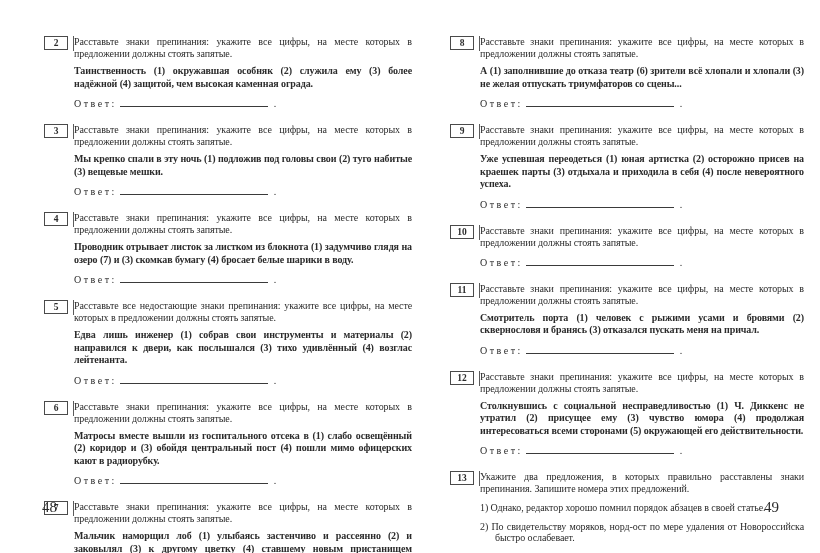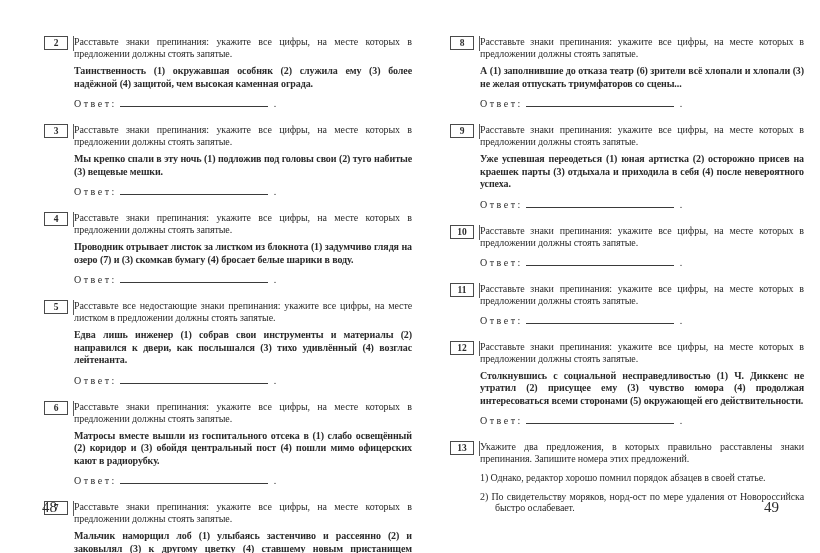--- a/index.html
+++ b/index.html
@@ -95,21 +95,21 @@
       <p class="answer"><span class="ans-label">Ответ:</span><span class="ans-line"></span><span class="ans-period">.</span></p>
     </div>
   </div>
 
   <div class="ex">
     <div class="ex-gutter">
       <span class="num-box">5</span>
       <span class="num-divider"></span>
     </div>
     <div class="ex-body">
-      <p class="instr">Расставьте все недостающие знаки препинания: укажите все цифры, на месте листком в предложении должны стоять запятые.</p>
+      <p class="instr">Расставьте все недостающие знаки препинания: укажите все цифры, на месте которых в предложении должны стоять запятые.</p>
       <p class="sent">Едва лишь инженер (1) собрав свои инструменты и материалы (2) направился к двери, как послышался (3) тихо удивлённый (4) возглас лейтенанта.</p>
       <p class="answer"><span class="ans-label">Ответ:</span><span class="ans-line"></span><span class="ans-period">.</span></p>
     </div>
   </div>
 
   <div class="ex">
     <div class="ex-gutter">
       <span class="num-box">6</span>
       <span class="num-divider"></span>
     </div>
@@ -171,20 +171,21 @@
     </div>
   </div>
 
   <div class="ex">
     <div class="ex-gutter">
       <span class="num-box">11</span>
       <span class="num-divider"></span>
     </div>
     <div class="ex-body">
       <p class="instr">Расставьте знаки препинания: укажите все цифры, на месте которых в предложении должны стоять запятые.</p>
+      <p class="sent">Смотритель порта (1) человек с рыжими усами и бровями (2) сквернословя и бранясь (3) отказался пускать меня на причал.</p>
       <p class="answer"><span class="ans-label">Ответ:</span><span class="ans-line"></span><span class="ans-period">.</span></p>
     </div>
   </div>
 
   <div class="ex">
     <div class="ex-gutter">
       <span class="num-box">12</span>
       <span class="num-divider"></span>
     </div>
     <div class="ex-body">

